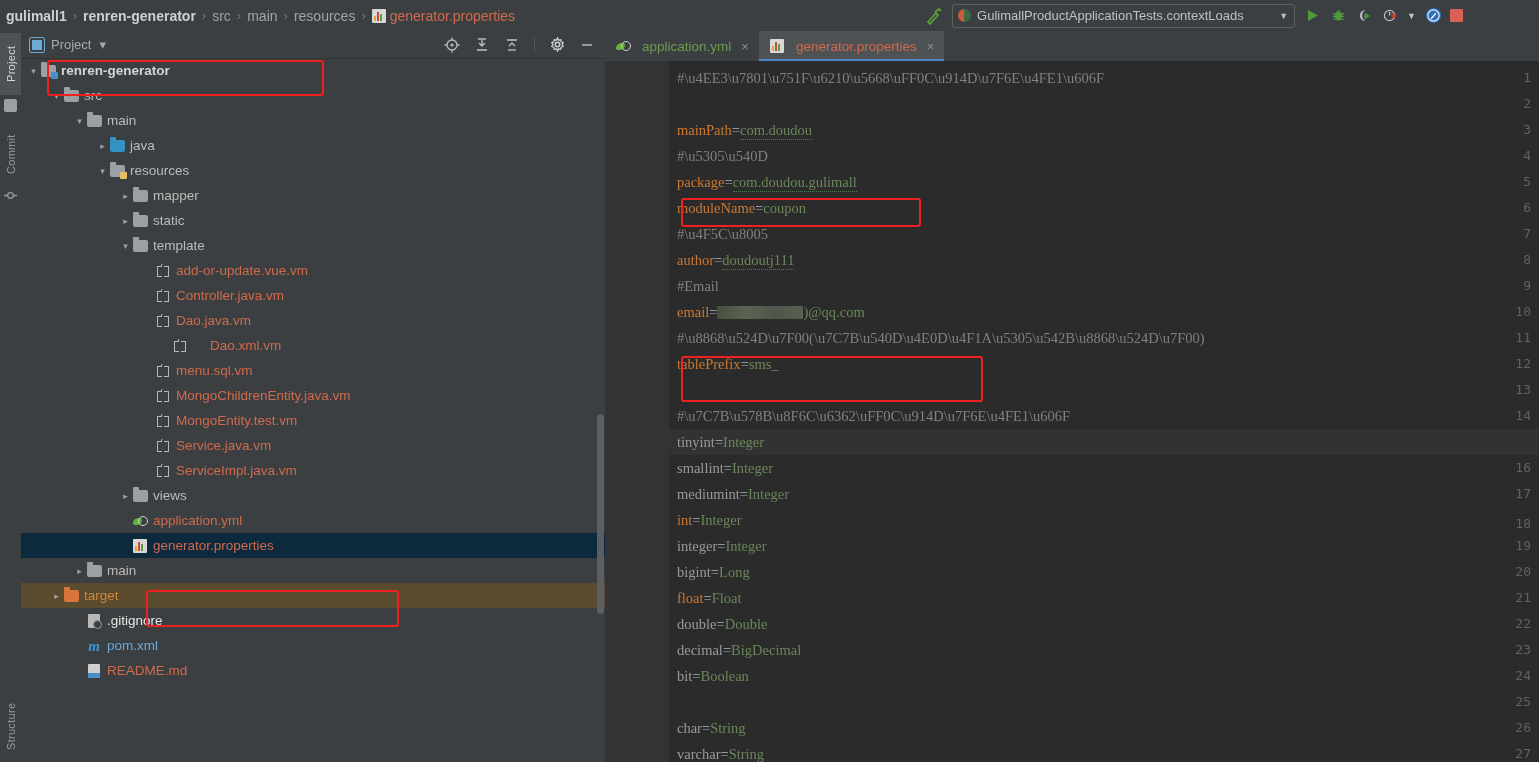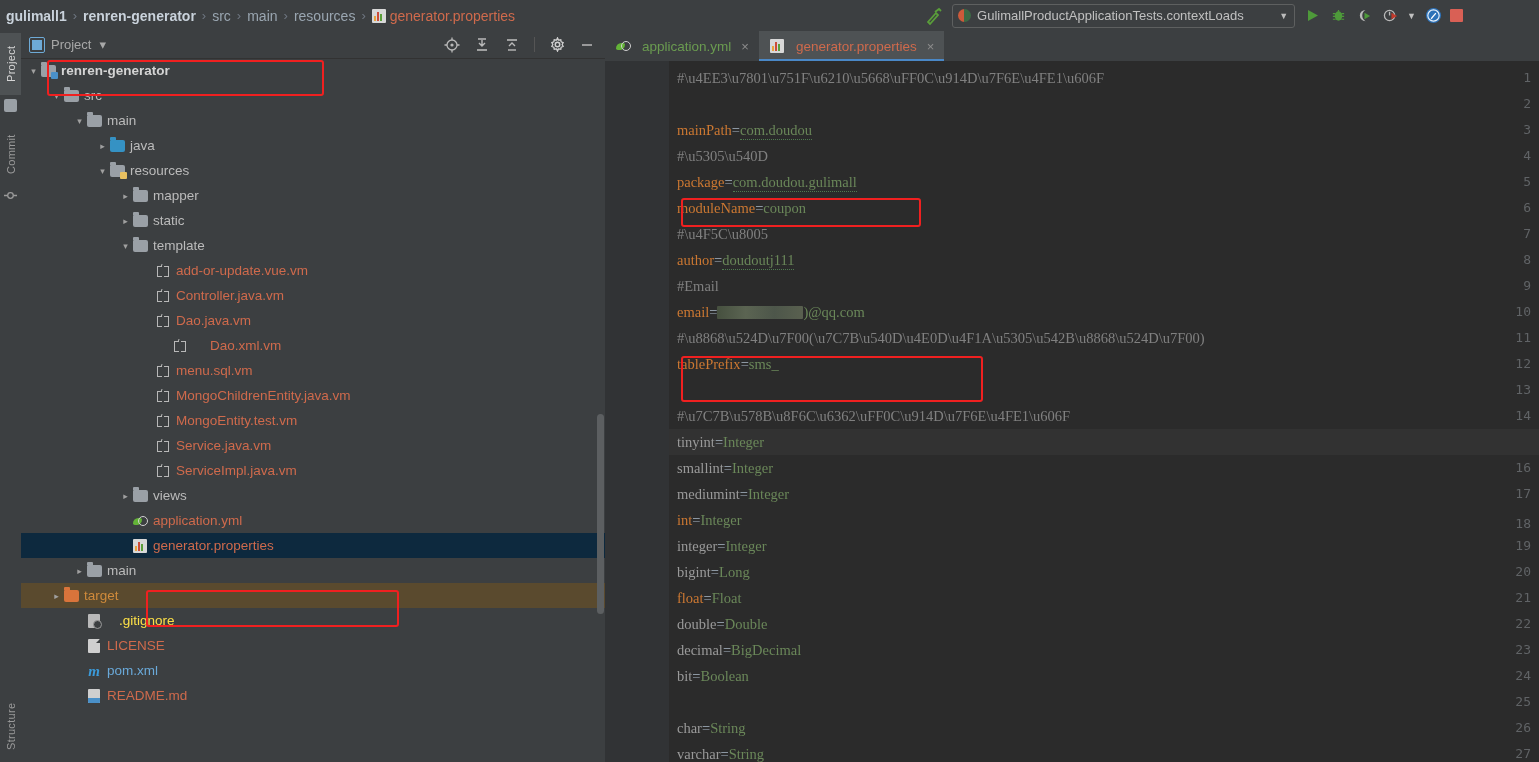--- a/index.html
+++ b/index.html
@@ -119,21 +119,21 @@
   .docico{width:12px;height:14px;background:#cfcfcf;border-radius:1px;position:relative;}
   .docico:after{content:"";position:absolute;right:0;top:0;border-width:0 0 4px 4px;border-style:solid;border-color:transparent transparent #3c3f41 transparent;}
   .gitico{width:12px;height:14px;background:#b9b9b9;border-radius:1px;position:relative;}
   .gitico:after{content:"";position:absolute;right:-2px;bottom:-1px;width:7px;height:7px;border:1.5px solid #9a9a9a;border-radius:50%;background:#3c3f41;}
   .mico{font-family:"Liberation Serif",serif;font-style:italic;font-weight:bold;color:#3b9ad9;font-size:15px;line-height:14px;}
   .mdico{width:12px;height:14px;background:#cfcfcf;border-radius:1px;position:relative;}
   .mdico:after{content:"";position:absolute;left:0;bottom:0;width:12px;height:5px;background:#4a90c8;border-radius:0 0 1px 1px;}
 
   .c-red{color:#cf6a4c;}
   .c-grey{color:#bbbbbb;}
-  .c-olive{color:#fde047;margin-left:12px;}
+  .c-olive{color:#e5e5e5;}
   .c-orange{color:#cf8a3b;}
   .c-blue{color:#6aa9d9;}
 
   
   .tree-sb{position:absolute;right:1px;top:383px;width:7px;height:200px;background:#5c5f61;border-radius:4px;}
 
   
   .editor{position:absolute;left:605px;top:31px;width:934px;height:731px;background:#2b2b2b;}
   .tabsrow{height:30px;background:#3c3f41;display:flex;align-items:stretch;}
   .etab{display:flex;align-items:center;gap:6px;padding:0 10px 0 10px;font-size:13.5px;position:relative;cursor:default;}
@@ -470,27 +470,20 @@
             <span class="folder orange"></span>
           </span>
           <span class="lbl c-orange">target</span>
         </div>
         <div class="row" style="padding-left: 52px;">
           <span class="arrow none"></span>
           <span class="ico">
             <span class="gitico"></span>
           </span>
           <span class="lbl c-olive">.gitignore</span>
-        </div>
-        <div class="row" style="padding-left: 52px;">
-          <span class="arrow none"></span>
-          <span class="ico">
-            <span class="docico"></span>
-          </span>
-          <span class="lbl c-red">LICENSE</span>
         </div>
         <div class="row" style="padding-left: 52px;">
           <span class="arrow none"></span>
           <span class="ico">
             <span class="mico">m</span>
           </span>
           <span class="lbl c-blue">pom.xml</span>
         </div>
         <div class="row" style="padding-left: 52px;">
           <span class="arrow none"></span>

